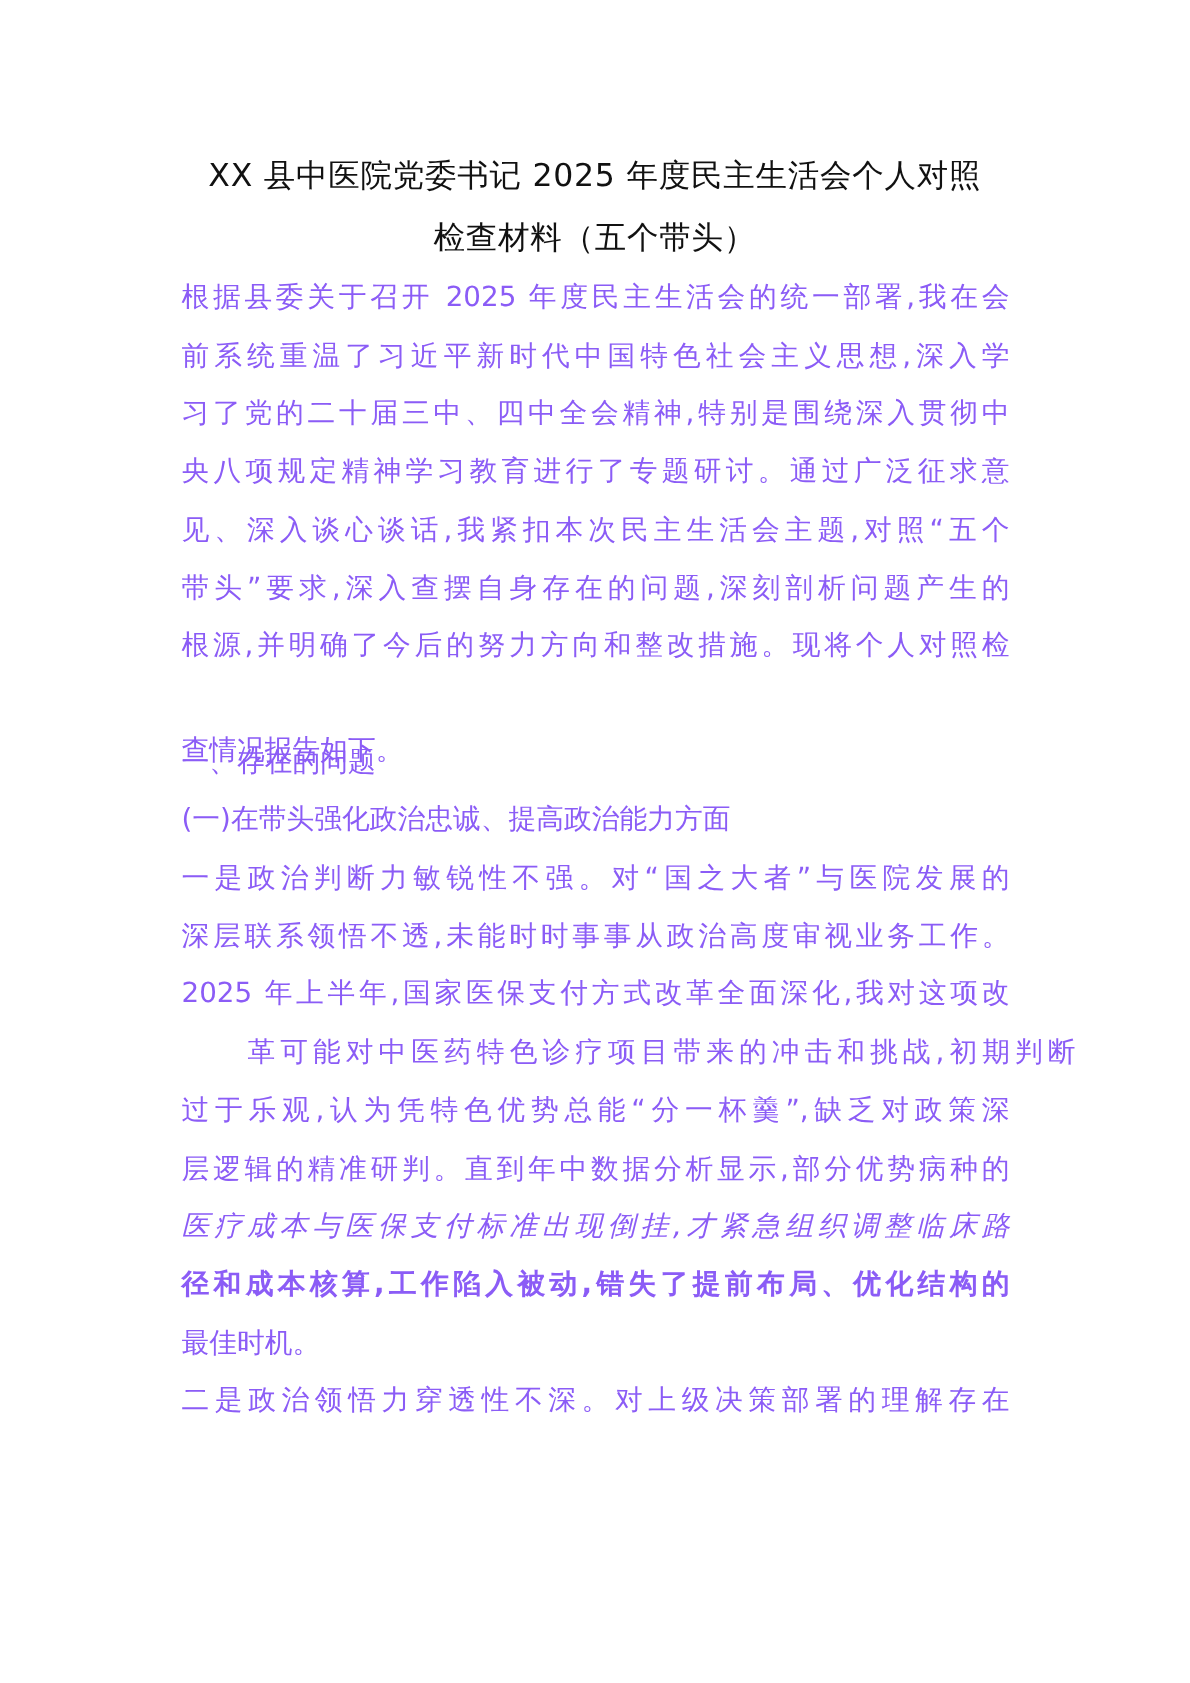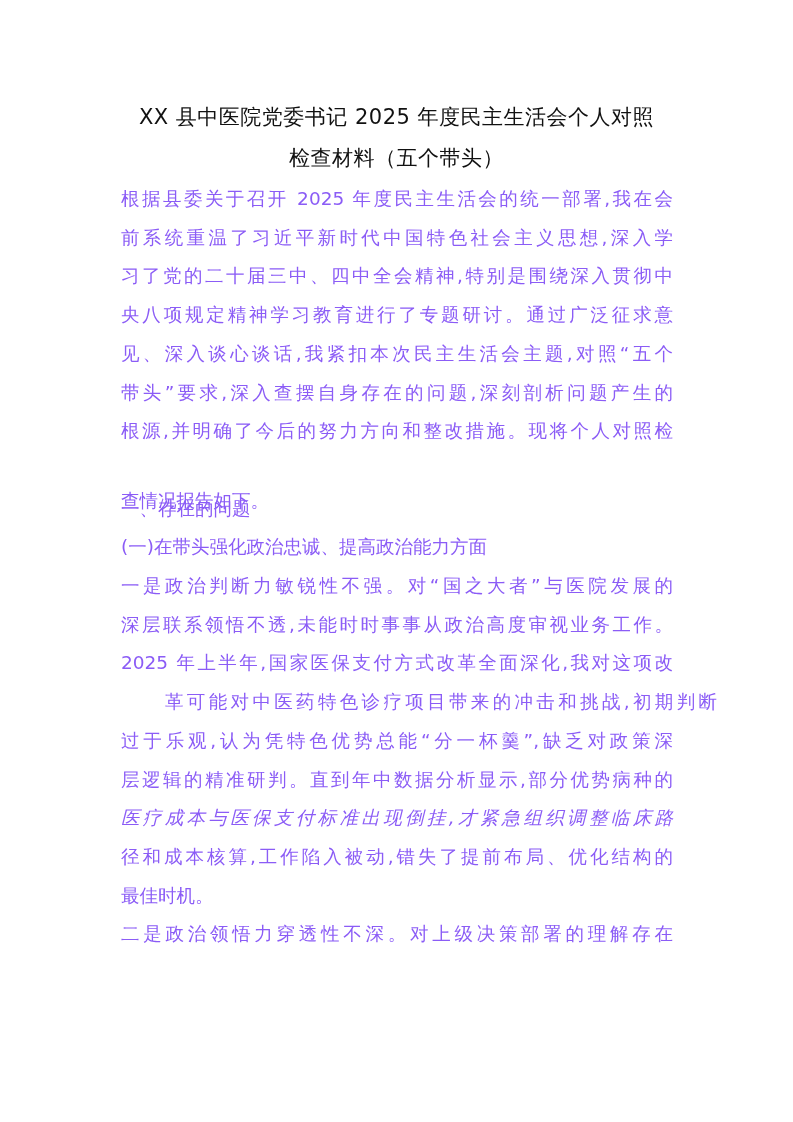--- a/index.html
+++ b/index.html
@@ -68,17 +68,17 @@
       <div class="line last" style="top: 458px; margin-top: 31px;">查情况报告如下。</div>
       <div class="line last" style="top: 497px;">一、存在的问题</div>
       <div class="line last" style="top: 535px;">(一)在带头强化政治忠诚、提高政治能力方面</div>
       <div class="line" style="top: 574px;">一是政治判断力敏锐性不强。对“国之大者”与医院发展的</div>
       <div class="line" style="top: 613px;">深层联系领悟不透,未能时时事事从政治高度审视业务工作。</div>
       <div class="line" style="top: 651px;">2025 年上半年,国家医保支付方式改革全面深化,我对这项改</div>
       <div class="line" style="top: 690px; margin-left: 44px;">革可能对中医药特色诊疗项目带来的冲击和挑战,初期判断</div>
       <div class="line" style="top: 729px;">过于乐观,认为凭特色优势总能“分一杯羹”,缺乏对政策深</div>
       <div class="line" style="top: 768px;">层逻辑的精准研判。直到年中数据分析显示,部分优势病种的</div>
       <div class="line" style="top: 806px; font-style: italic;">医疗成本与医保支付标准出现倒挂,才紧急组织调整临床路</div>
-      <div class="line" style="top: 845px;">径和成本核算,工作陷入被动,错失了提前布局、优化结构的</div>
+      <div class="line" style="top: 845px; font-weight: bold;">径和成本核算,工作陷入被动,错失了提前布局、优化结构的</div>
       <div class="line last" style="top: 884px;">最佳时机。</div>
       <div class="line" style="top: 922px;">二是政治领悟力穿透性不深。对上级决策部署的理解存在</div>
     </div>
 </div>
 
 </body></html>

